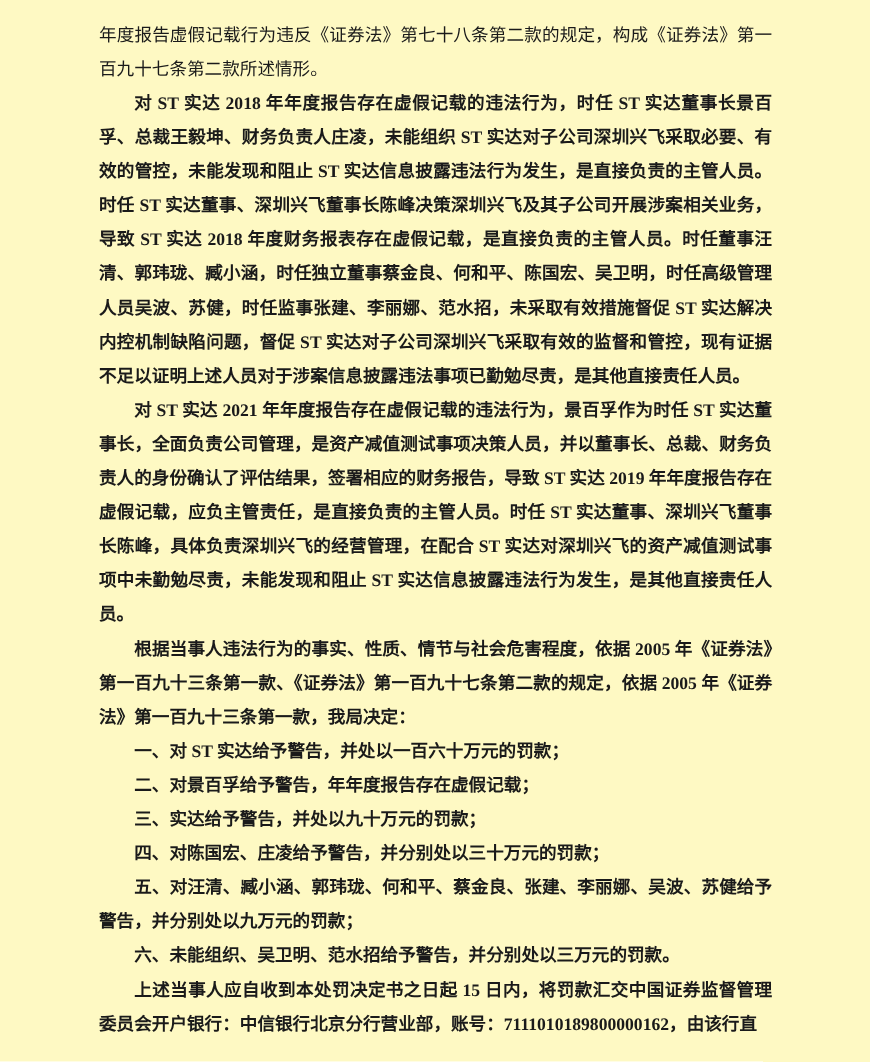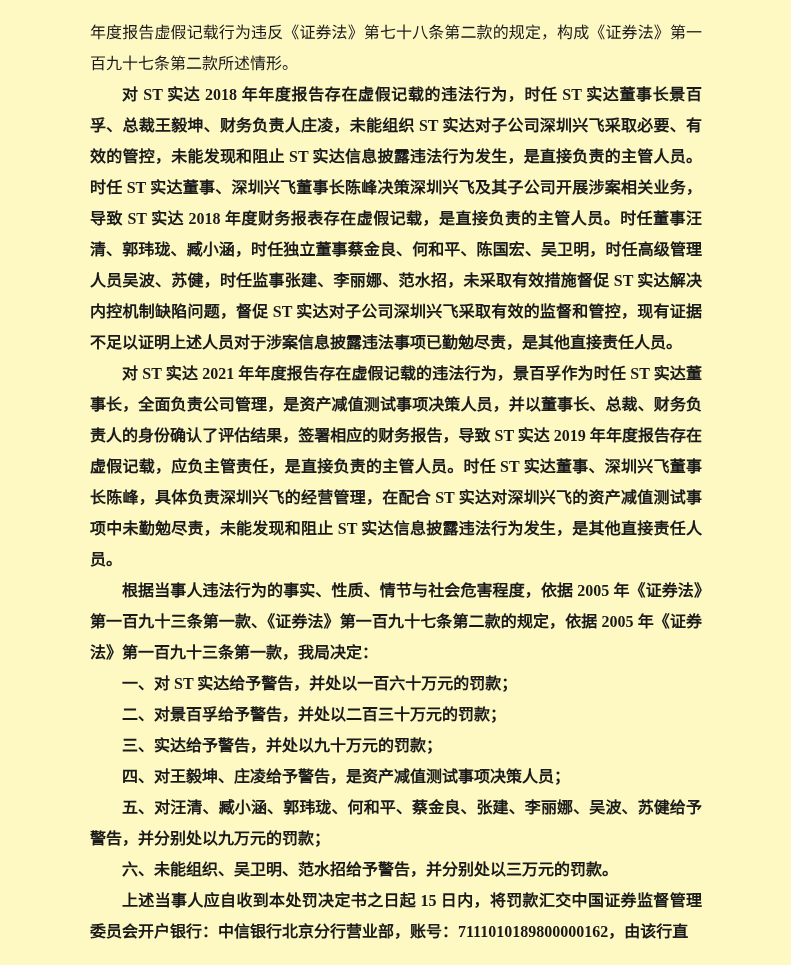--- a/index.html
+++ b/index.html
@@ -38,20 +38,20 @@
 </head>
 <body>
 
 <div class="page">
   <div class="doc-body">
       <p>年度报告虚假记载行为违反《证券法》第七十八条第二款的规定，构成《证券法》第一百九十七条第二款所述情形。</p>
       <p class="indent">对 ST 实达 2018 年年度报告存在虚假记载的违法行为，时任 ST 实达董事长景百孚、总裁王毅坤、财务负责人庄凌，未能组织 ST 实达对子公司深圳兴飞采取必要、有效的管控，未能发现和阻止 ST 实达信息披露违法行为发生，是直接负责的主管人员。时任 ST 实达董事、深圳兴飞董事长陈峰决策深圳兴飞及其子公司开展涉案相关业务，导致 ST 实达 2018 年度财务报表存在虚假记载，是直接负责的主管人员。时任董事汪清、郭玮珑、臧小涵，时任独立董事蔡金良、何和平、陈国宏、吴卫明，时任高级管理人员吴波、苏健，时任监事张建、李丽娜、范水招，未采取有效措施督促 ST 实达解决内控机制缺陷问题，督促 ST 实达对子公司深圳兴飞采取有效的监督和管控，现有证据不足以证明上述人员对于涉案信息披露违法事项已勤勉尽责，是其他直接责任人员。</p>
       <p class="indent">对 ST 实达 2021 年年度报告存在虚假记载的违法行为，景百孚作为时任 ST 实达董事长，全面负责公司管理，是资产减值测试事项决策人员，并以董事长、总裁、财务负责人的身份确认了评估结果，签署相应的财务报告，导致 ST 实达 2019 年年度报告存在虚假记载，应负主管责任，是直接负责的主管人员。时任 ST 实达董事、深圳兴飞董事长陈峰，具体负责深圳兴飞的经营管理，在配合 ST 实达对深圳兴飞的资产减值测试事项中未勤勉尽责，未能发现和阻止 ST 实达信息披露违法行为发生，是其他直接责任人员。</p>
       <p class="indent">根据当事人违法行为的事实、性质、情节与社会危害程度，依据 2005 年《证券法》第一百九十三条第一款、《证券法》第一百九十七条第二款的规定，依据 2005 年《证券法》第一百九十三条第一款，我局决定：</p>
       <p class="indent">一、对 ST 实达给予警告，并处以一百六十万元的罚款；</p>
-      <p class="indent">二、对景百孚给予警告，并处以二百三十万元的罚款；</p>
+      <p class="indent">二、对景百孚给予警告，年年度报告存在虚假记载；</p>
       <p class="indent">三、实达给予警告，并处以九十万元的罚款；</p>
-      <p class="indent">四、对王毅坤、庄凌给予警告，是资产减值测试事项决策人员；</p>
+      <p class="indent">四、对陈国宏、庄凌给予警告，并分别处以三十万元的罚款；</p>
       <p class="indent">五、对汪清、臧小涵、郭玮珑、何和平、蔡金良、张建、李丽娜、吴波、苏健给予警告，并分别处以九万元的罚款；</p>
       <p class="indent">六、未能组织、吴卫明、范水招给予警告，并分别处以三万元的罚款。</p>
       <p class="indent">上述当事人应自收到本处罚决定书之日起 15 日内，将罚款汇交中国证券监督管理委员会开户银行：中信银行北京分行营业部，账号：7111010189800000162，由该行直</p>
     </div>
 </div>
 
 </body></html>

